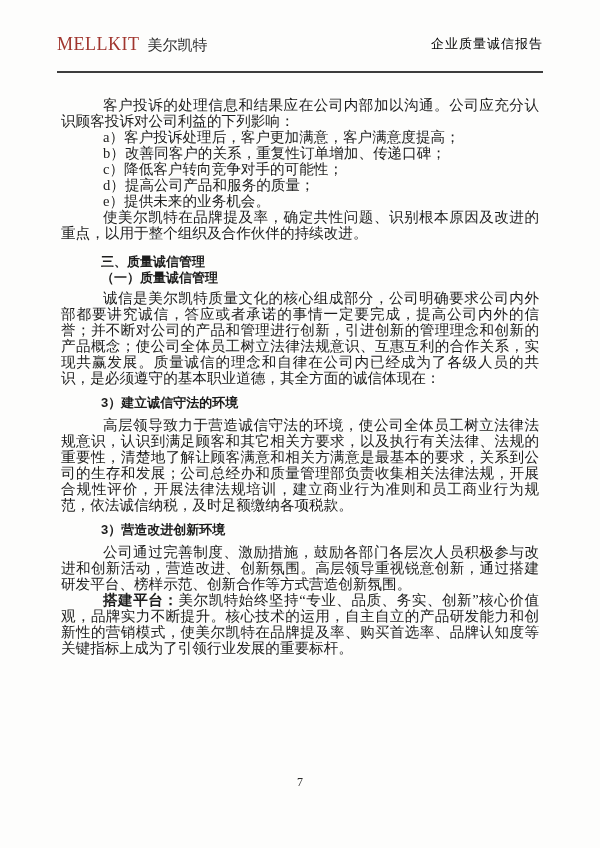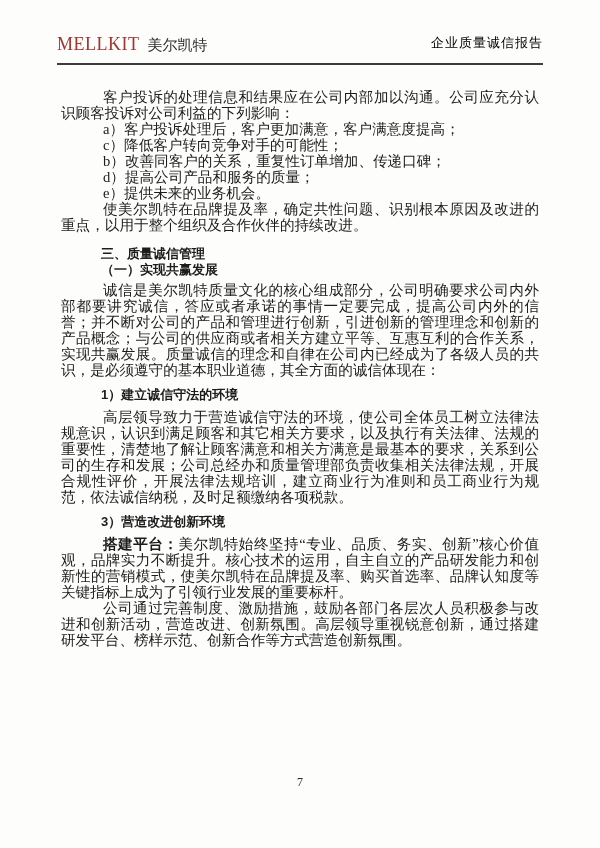--- a/index.html
+++ b/index.html
@@ -11,23 +11,23 @@
     font-family:"Liberation Serif","DejaVu Serif",serif;
     color:#1c1c1c;
     box-sizing:border-box;
     overflow:hidden;
   }
   .header{
     margin:0 57px;
     padding-top:34px;
     display:flex;
     justify-content:space-between;
-    align-items:flex-start;
+    align-items:center;
     border-bottom:2px solid #3d3d3d;
-    padding-bottom:8px;
+    padding-bottom:16px;
   }
   .logo{white-space:nowrap;}
   .logo-en{
     color:#a0352e;
     font-size:18px;
     letter-spacing:0.5px;
     font-family:"Liberation Serif","DejaVu Serif",serif;
   }
   .logo-cn{
     color:#2e2e2e;
@@ -82,40 +82,40 @@
     </div>
     <div class="doc-title">企业质量诚信报告</div>
   </div>
 
   <div class="content">
 
     <p class="para">客户投诉的处理信息和结果应在公司内部加以沟通。公司应充分认识顾客投诉对公司利益的下列影响：</p>
 
     <div>
       <p class="list-line">a）客户投诉处理后，客户更加满意，客户满意度提高；</p>
+      <p class="list-line">b）改善同客户的关系，重复性订单增加、传递口碑；</p>
       <p class="list-line">c）降低客户转向竞争对手的可能性；</p>
-      <p class="list-line">b）改善同客户的关系，重复性订单增加、传递口碑；</p>
       <p class="list-line">d）提高公司产品和服务的质量；</p>
       <p class="list-line">e）提供未来的业务机会。</p>
     </div>
 
     <p class="para sp-after">使美尔凯特在品牌提及率，确定共性问题、识别根本原因及改进的重点，以用于整个组织及合作伙伴的持续改进。</p>
 
     <p class="h-main">三、质量诚信管理</p>
-    <p class="h-sub">（一）实现共赢发展</p>
+    <p class="h-sub">（一）质量诚信管理</p>
 
-    <p class="para">诚信是美尔凯特质量文化的核心组成部分，公司明确要求公司内外部都要讲究诚信，答应或者承诺的事情一定要完成，提高公司内外的信誉；并不断对公司的产品和管理进行创新，引进创新的管理理念和创新的产品概念；与公司的供应商或者相关方建立平等、互惠互利的合作关系，实现共赢发展。质量诚信的理念和自律在公司内已经成为了各级人员的共识，是必须遵守的基本职业道德，其全方面的诚信体现在：</p>
+    <p class="para">诚信是美尔凯特质量文化的核心组成部分，公司明确要求公司内外部都要讲究诚信，答应或者承诺的事情一定要完成，提高公司内外的信誉；并不断对公司的产品和管理进行创新，引进创新的管理理念和创新的产品概念；使公司全体员工树立法律法规意识、互惠互利的合作关系，实现共赢发展。质量诚信的理念和自律在公司内已经成为了各级人员的共识，是必须遵守的基本职业道德，其全方面的诚信体现在：</p>
 
-    <p class="h-num">1）建立诚信守法的环境</p>
+    <p class="h-num">3）建立诚信守法的环境</p>
 
     <p class="para">高层领导致力于营造诚信守法的环境，使公司全体员工树立法律法规意识，认识到满足顾客和其它相关方要求，以及执行有关法律、法规的重要性，清楚地了解让顾客满意和相关方满意是最基本的要求，关系到公司的生存和发展；公司总经办和质量管理部负责收集相关法律法规，开展合规性评价，开展法律法规培训，建立商业行为准则和员工商业行为规范，依法诚信纳税，及时足额缴纳各项税款。</p>
 
     <p class="h-num">3）营造改进创新环境</p>
 
+    <p class="para">公司通过完善制度、激励措施，鼓励各部门各层次人员积极参与改进和创新活动，营造改进、创新氛围。高层领导重视锐意创新，通过搭建研发平台、榜样示范、创新合作等方式营造创新氛围。</p>
+
     <p class="para"><span class="lead-bold">搭建平台：</span><span>美尔凯特始终坚持“专业、品质、务实、创新”核心价值观，品牌实力不断提升。核心技术的运用，自主自立的产品研发能力和创新性的营销模式，使美尔凯特在品牌提及率、购买首选率、品牌认知度等关键指标上成为了引领行业发展的重要标杆。</span></p>
-
-    <p class="para">公司通过完善制度、激励措施，鼓励各部门各层次人员积极参与改进和创新活动，营造改进、创新氛围。高层领导重视锐意创新，通过搭建研发平台、榜样示范、创新合作等方式营造创新氛围。</p>
 
   </div>
 
   <div class="page-number">7</div>
 
 </div>
 
 </body></html>

